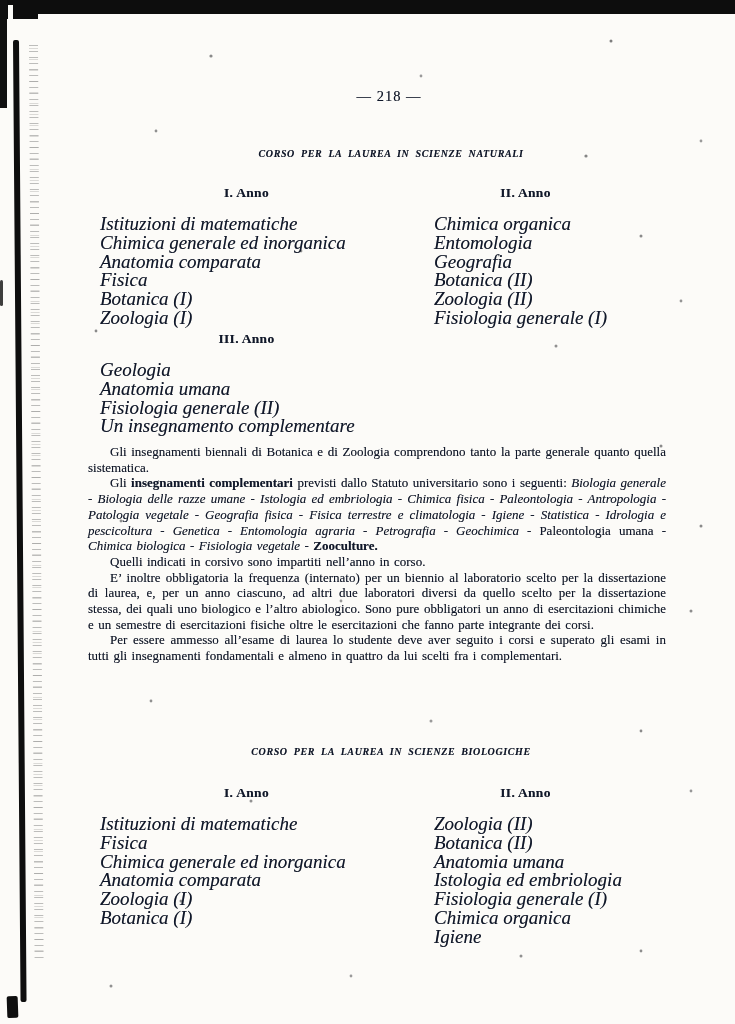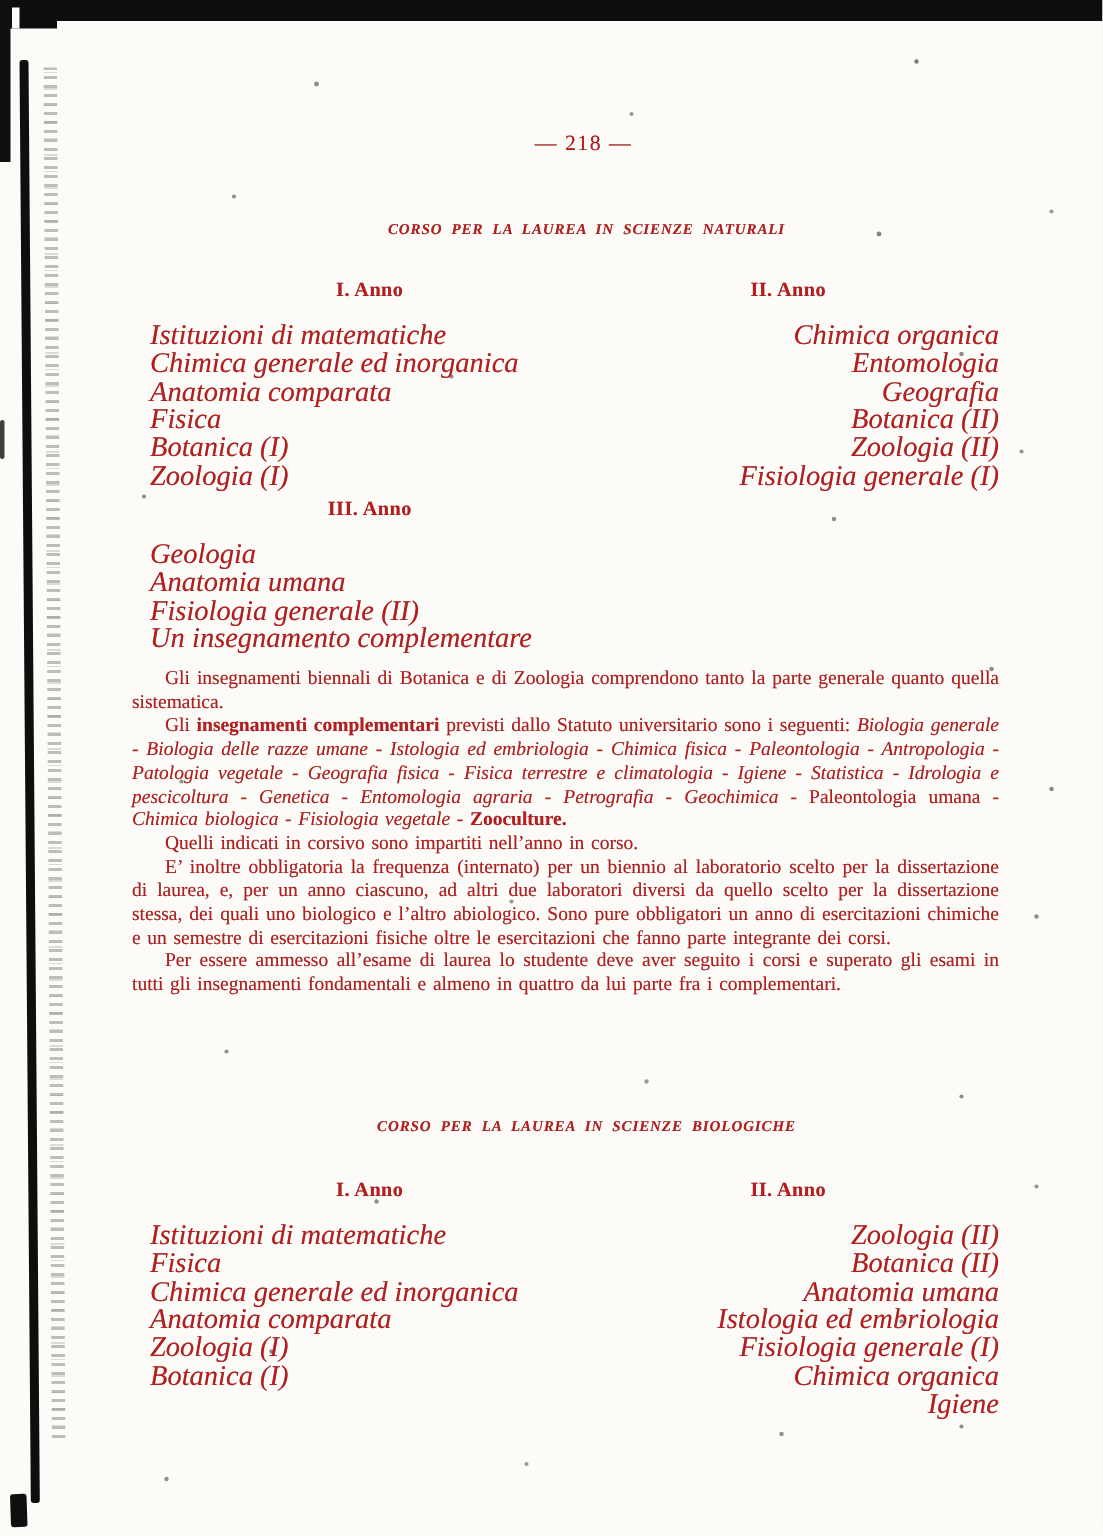--- a/index.html
+++ b/index.html
@@ -3,21 +3,21 @@
 <meta charset="utf-8">
 <style>
   html,body{margin:0;padding:0;}
   body{
     width:735px;height:1024px;
     font-family:"Liberation Serif", serif;
     background:#e9e9e9;
   }
   .page{
     position:relative;width:735px;height:1024px;
-    background:#fcfbf8;overflow:hidden;color:#b91c1c;
+    background:#fcfbf8;overflow:hidden;color:#0f172a;
   }
   
   .top-bar{position:absolute;left:25px;top:0;width:710px;height:14px;background:#0d0d0d;}
   .corner-blob{position:absolute;left:0;top:0;width:38px;height:19px;background:#0d0d0d;}
   .corner-notch{position:absolute;left:8px;top:5px;width:5px;height:14px;background:#fcfbf8;}
   .left-strip{position:absolute;left:0;top:0;width:7px;height:108px;background:#101010;}
   .left-mark{position:absolute;left:0;top:280px;width:3px;height:26px;background:#1c1c1c;opacity:.85;border-radius:2px;}
   .binding-bar{
     position:absolute;left:13px;top:40px;width:6px;height:962px;background:#0e0e0e;
     transform:rotate(-0.45deg);transform-origin:top left;border-radius:2px;
@@ -58,21 +58,21 @@
   .title-2{top:746px;}
   .year-block{position:absolute;left:0;width:578px;display:grid;grid-template-columns:317px 261px;}
   .block-1{top:184px;}
   .block-2{top:330px;}
   .block-3{top:784px;}
   .year-header{
     text-align:center;font-weight:700;font-size:13.5px;line-height:18px;letter-spacing:.3px;
   }
   .col-right .year-header{padding-right:20px;text-align:center;}
   .course-list{margin-top:13px;padding-left:12px;font-size:19px;font-style:italic;}
-  .col-right .course-list{padding-left:29px;text-align:right;}
+  .col-right .course-list{padding-left:29px;}
   .course-list .course-item{line-height:18.8px;white-space:nowrap;}
   .paragraphs{
     position:absolute;left:0;top:444px;width:578px;
     font-size:13px;line-height:15.7px;text-align:justify;word-spacing:1.2px;
   }
   .paragraphs p{margin:0;text-indent:22px;}
 </style>
 </head>
 <body>
 
@@ -129,21 +129,21 @@
             <div class="course-item">Un insegnamento complementare</div>
           </div>
       </div>
     </div>
 
     <div class="paragraphs">
       <p><span>Gli insegnamenti biennali di Botanica e di Zoologia comprendono tanto la parte generale quanto quella sistematica.</span></p>
       <p><span>Gli </span><span style="font-weight: bold;">insegnamenti complementari</span><span> previsti dallo Statuto universitario sono i seguenti: </span><span style="font-style: italic;">Biologia generale - Biologia delle razze umane - Istologia ed embriologia - Chimica fisica - Paleontologia - Antropologia - Patologia vegetale - Geografia fisica - Fisica terrestre e climatologia - Igiene - Statistica - Idrologia e pescicoltura - Genetica - Entomologia agraria - Petrografia - Geochimica</span><span> - Paleontologia umana - </span><span style="font-style: italic;">Chimica biologica - Fisiologia vegetale</span><span> - </span><span style="font-weight: bold;">Zooculture.</span></p>
       <p><span>Quelli indicati in corsivo sono impartiti nell’anno in corso.</span></p>
       <p><span>E’ inoltre obbligatoria la frequenza (internato) per un biennio al laboratorio scelto per la dissertazione di laurea, e, per un anno ciascuno, ad altri due laboratori diversi da quello scelto per la dissertazione stessa, dei quali uno biologico e l’altro abiologico. Sono pure obbligatori un anno di esercitazioni chimiche e un semestre di esercitazioni fisiche oltre le esercitazioni che fanno parte integrante dei corsi.</span></p>
-      <p><span>Per essere ammesso all’esame di laurea lo studente deve aver seguito i corsi e superato gli esami in tutti gli insegnamenti fondamentali e almeno in </span><span style=" margin-top: 22px;">quattro</span><span> da lui parte fra i complementari.</span></p>
+      <p><span>Per essere ammesso all’esame di laurea lo studente deve aver seguito i corsi e superato gli esami in tutti gli insegnamenti fondamentali e almeno in </span><span style=" margin-top: 22px;">quattro</span><span> da lui scelti fra i complementari.</span></p>
     </div>
 
     <div class="section-title title-2">CORSO PER LA LAUREA IN SCIENZE BIOLOGICHE</div>
 
     <div class="year-block block-3">
       <div class="col">
         <div class="year-header">I. Anno</div>
         <div class="course-list">
             <div class="course-item">Istituzioni di matematiche</div>
             <div class="course-item">Fisica</div>

